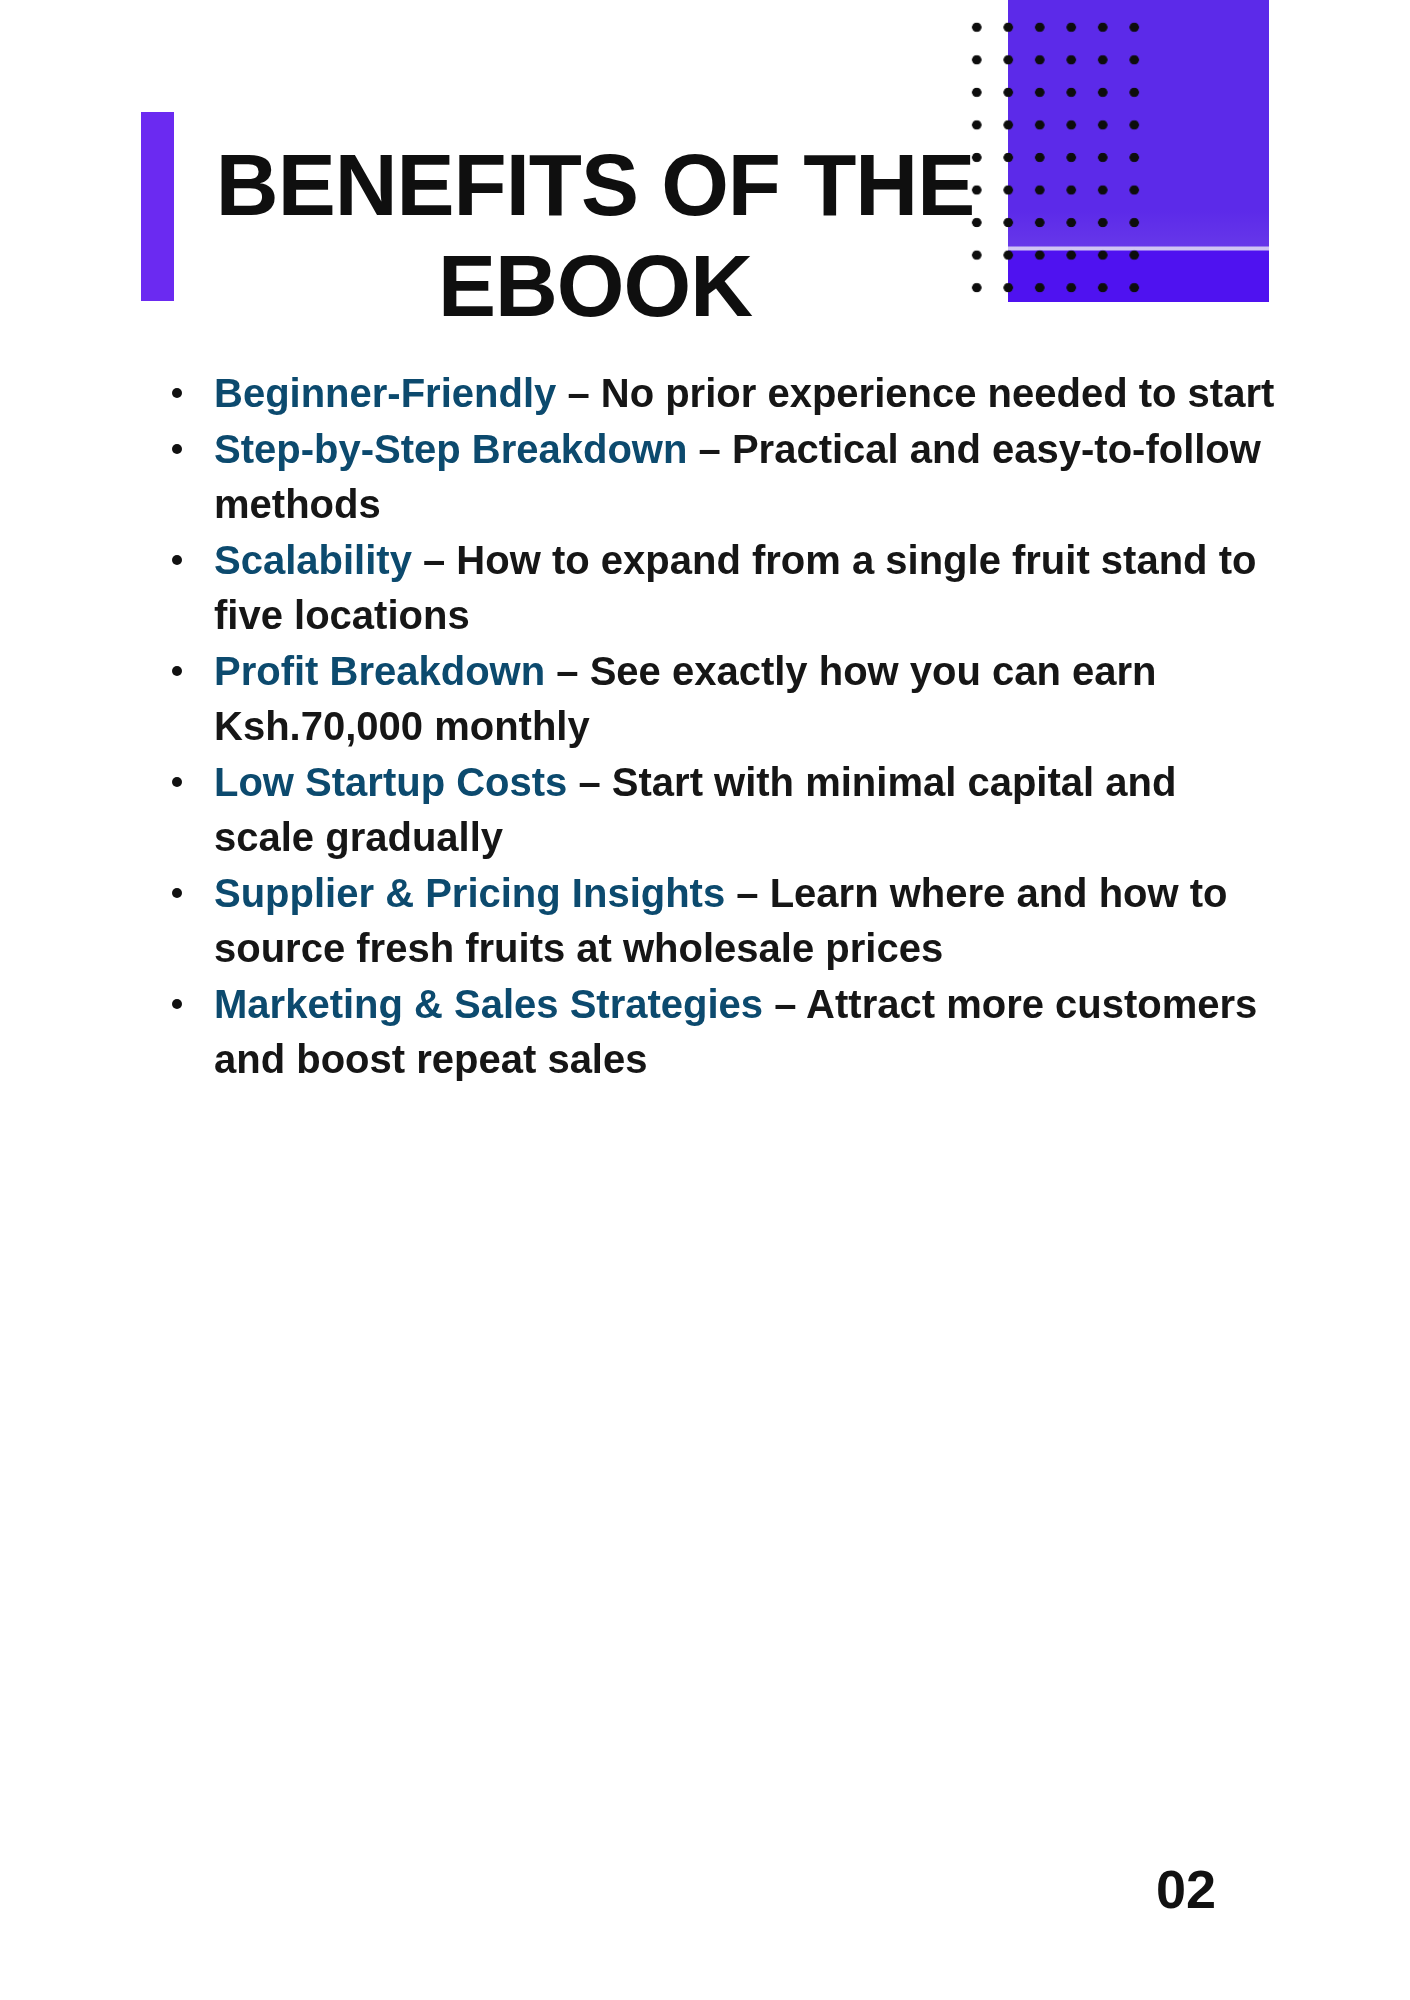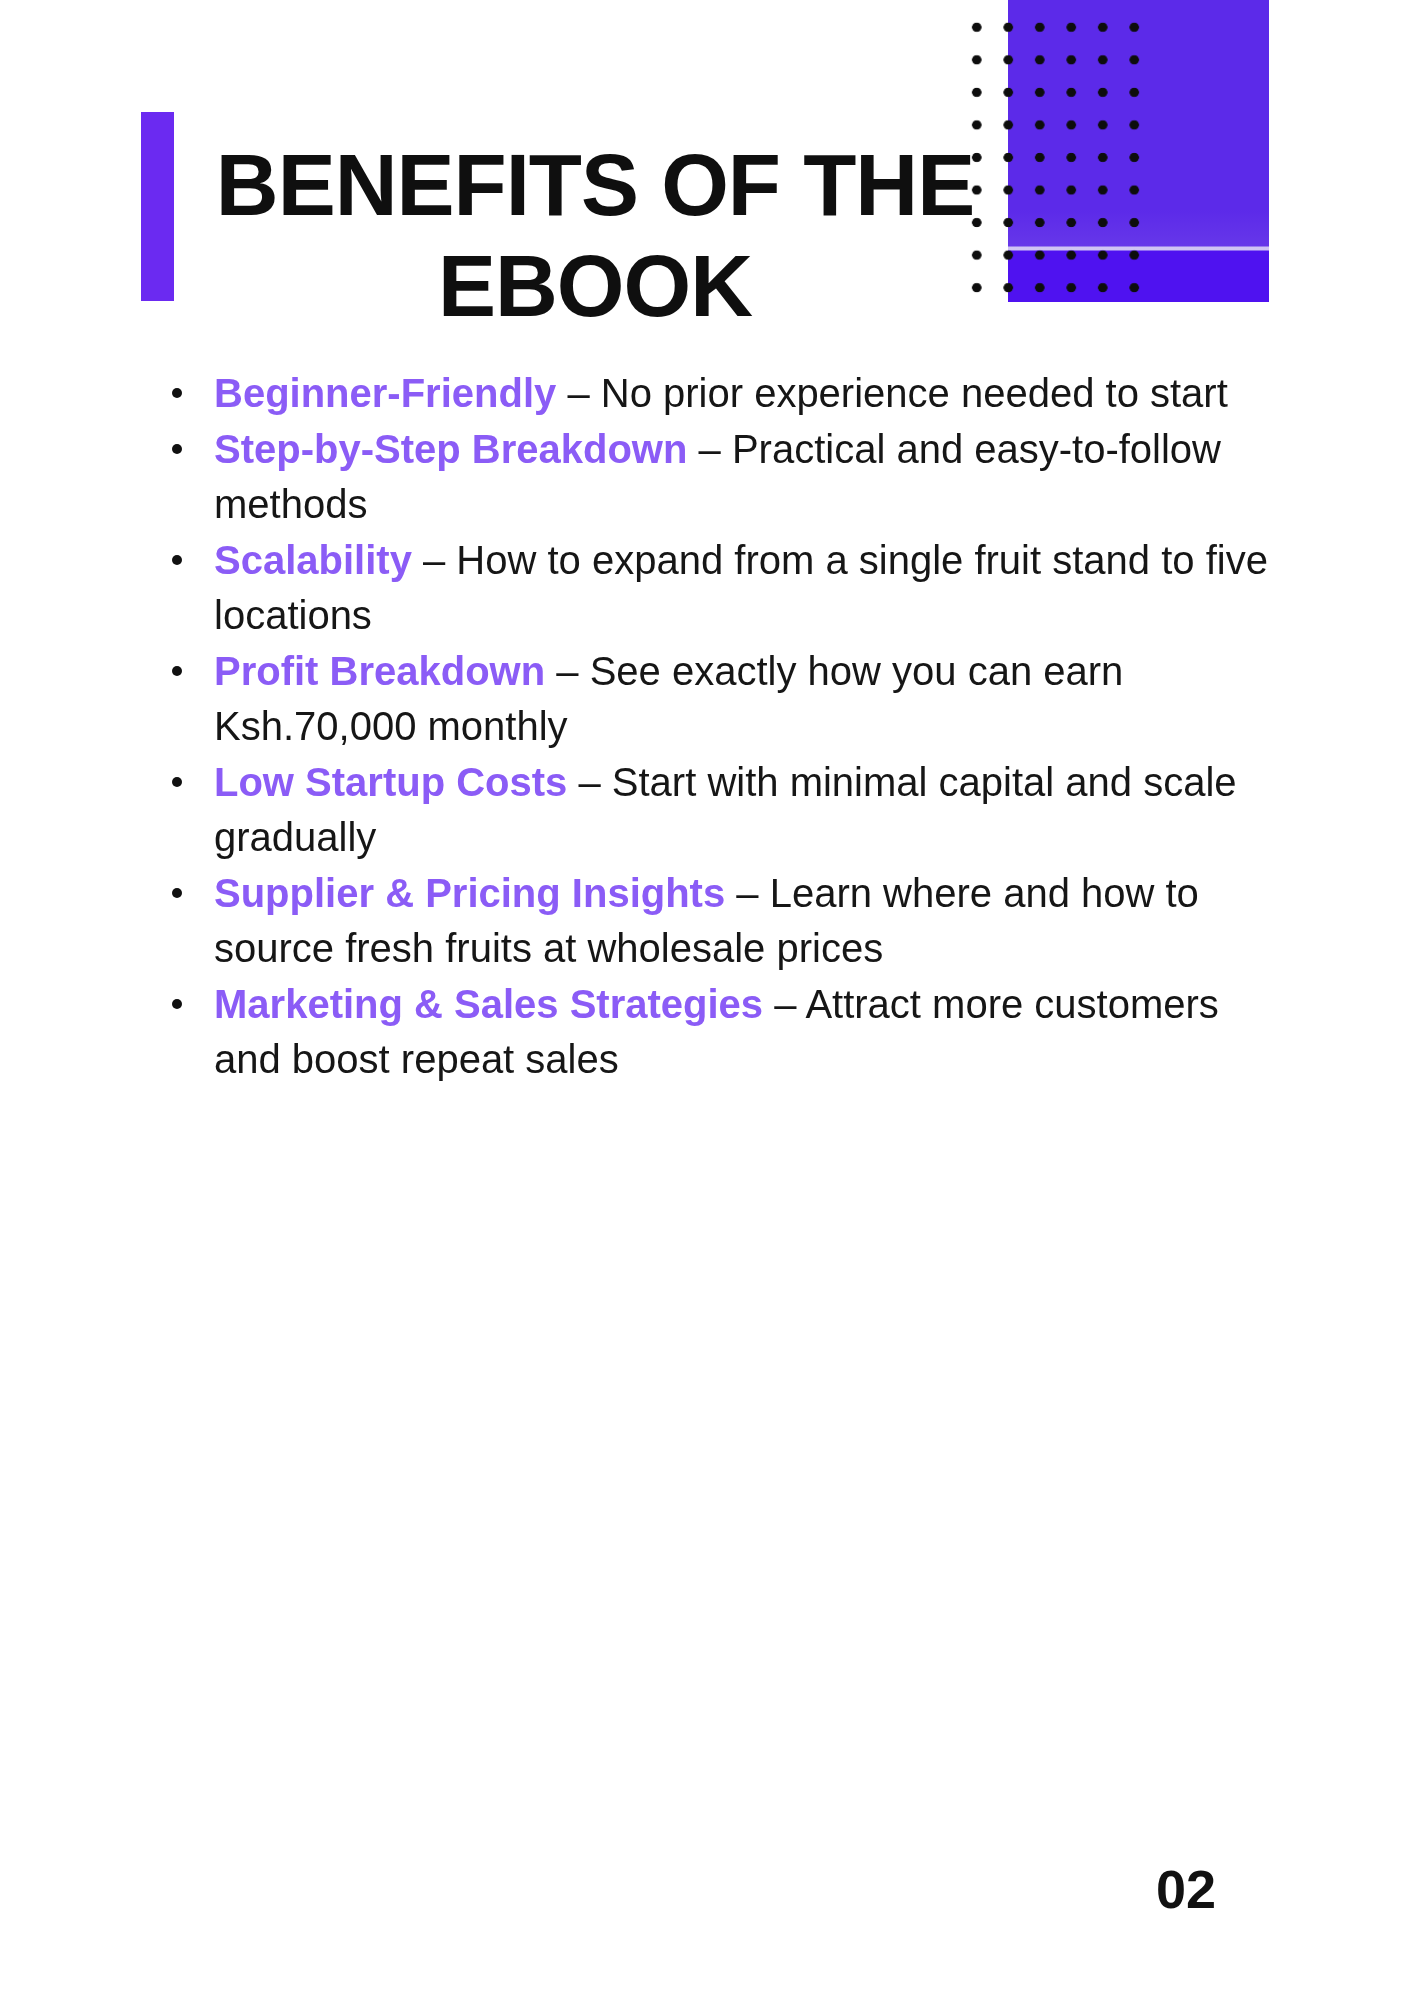--- a/index.html
+++ b/index.html
@@ -71,22 +71,22 @@
     position: relative;
   }
   .benefits-list li::before {
     content: "";
     position: absolute;
     left: -42px; top: 22px;
     width: 10px; height: 10px;
     border-radius: 50%;
     background: #111111;
   }
-  .benefit-label { font-weight: 700; color: #8b5cf6; }
-  .benefit-desc { font-weight: 400; }
+  .benefit-label { font-weight: 700; color: #0c4a6e; }
+  .benefit-desc { font-weight: 700; }
   
   .page-number {
     position: absolute;
     left: 1156px; top: 1859px;
     font-size: 54px;
     line-height: 60px;
     font-weight: 700;
     color: #111111;
   }
 </style>

